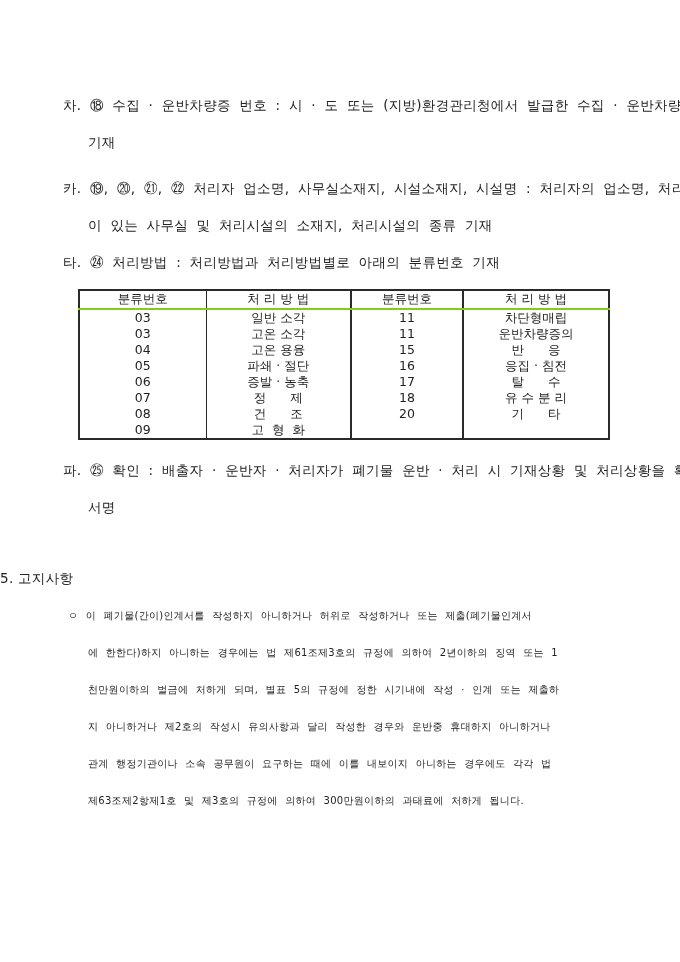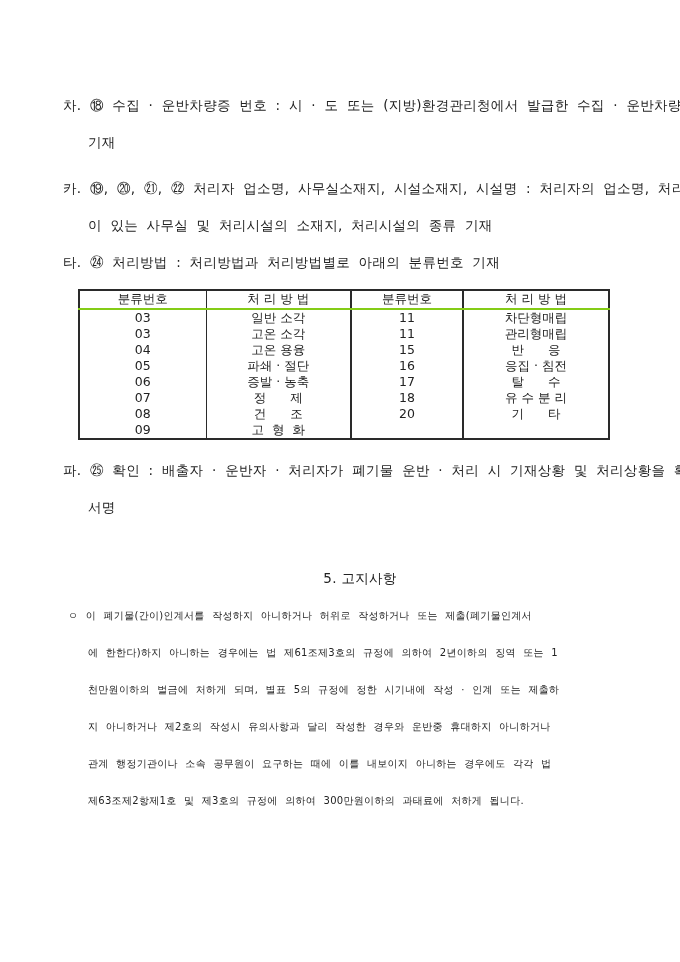--- a/index.html
+++ b/index.html
@@ -54,26 +54,24 @@
   }
   .class-table tbody td { height: 16px; line-height: 16px; }
   .class-table th:nth-child(2), .class-table td:nth-child(2) { border-left: 1px solid #2a2a2a; }
   .class-table th:nth-child(3), .class-table td:nth-child(3) { border-left: 2px solid #2a2a2a; }
   .class-table th:nth-child(4), .class-table td:nth-child(4) { border-left: 2px solid #2a2a2a; }
 
   .after-table { margin-top: 12px; }
 
   .notice-heading {
     margin-top: 34px;
-    margin-left: 40px;
     font-size: 13.5px;
     line-height: 37px;
     height: 37px;
     letter-spacing: 0.3px;
-    text-align: center;
   }
   .notice-paragraph {
     margin-left: 68px;
     margin-right: 28px;
     font-size: 10px;
     letter-spacing: 0.3px;
     word-spacing: 4px;
   }
   .notice-paragraph .line {
     line-height: 37px;
@@ -121,21 +119,21 @@
         <tr>
           <td>03</td>
           <td>일반 소각</td>
           <td>11</td>
           <td>차단형매립</td>
         </tr>
         <tr>
           <td>03</td>
           <td>고온 소각</td>
           <td>11</td>
-          <td>관리형매립</td>
+          <td>운반차량증의</td>
         </tr>
         <tr>
           <td>04</td>
           <td>고온 용융</td>
           <td>15</td>
           <td>반      응</td>
         </tr>
         <tr>
           <td>05</td>
           <td>파쇄 · 절단</td>

